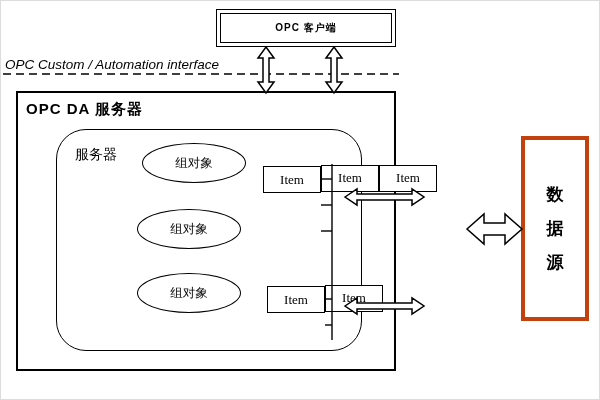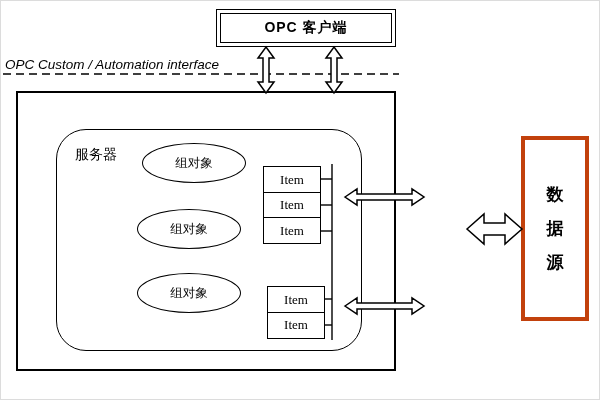--- a/index.html
+++ b/index.html
@@ -18,21 +18,21 @@
   
   #client-box {
     left: 215px; top: 8px; width: 180px; height: 38px;
     border: 1.6px solid #000; padding: 3px; box-sizing: border-box;
     background: #fff; z-index: 1;
   }
   #client-inner {
     width: 100%; height: 100%;
     border: 1.4px solid #000; box-sizing: border-box;
     display: flex; align-items: center; justify-content: center;
-    font-weight: bold; font-size: 14px; letter-spacing: 1px;
+    font-weight: bold; font-size: 10px; letter-spacing: 1px;
   }
 
   
   #interface-label {
     left: 4px; top: 56px;
     font-family: Liberation Sans, sans-serif;
     font-style: italic; font-size: 13.5px; z-index: 1;
   }
 
   
@@ -60,21 +60,21 @@
   .ellipse {
     border: 1.4px solid #000; border-radius: 50%;
     display: flex; align-items: center; justify-content: center;
     font-size: 12.5px; background: #fff; box-sizing: border-box; z-index: 1;
   }
   #group-1 { left: 141px; top: 142px; width: 104px; height: 40px; }
   #group-2 { left: 136px; top: 208px; width: 104px; height: 40px; }
   #group-3 { left: 136px; top: 272px; width: 104px; height: 40px; }
 
   
-  .item-stack { display: flex; flex-direction: column; z-index: 1; }
+  .item-stack { display: flex; flex-direction: row; z-index: 1; }
   .item-box {
     width: 58px; height: 27px;
     border: 1.5px solid #000; box-sizing: border-box;
     display: flex; align-items: center; justify-content: center;
     font-family: "Liberation Serif", serif; font-size: 13px;
     background: #fff;
   }
   .item-box + .item-box { margin-top: -1.5px; }
   #item-stack-1 { left: 262px; top: 165px; }
   #item-stack-2 { left: 266px; top: 285px; }
@@ -113,20 +113,21 @@
 
 <div id="canvas">
 
   <div class="abs" id="client-box">
     <div id="client-inner">OPC 客户端</div>
   </div>
 
   <div class="abs" id="interface-label">OPC Custom / Automation interface</div>
 
   <div class="abs" id="server-box"></div>
+  <div class="abs" id="server-title">OPC DA 服务器</div>
 
   <div class="abs" id="server-object-box"></div>
   <div class="abs" id="server-object-label">
     <div>服务器</div>
   </div>
 
   <div class="abs ellipse" id="group-1">组对象</div>
   <div class="abs ellipse" id="group-2">组对象</div>
   <div class="abs ellipse" id="group-3">组对象</div>
 

